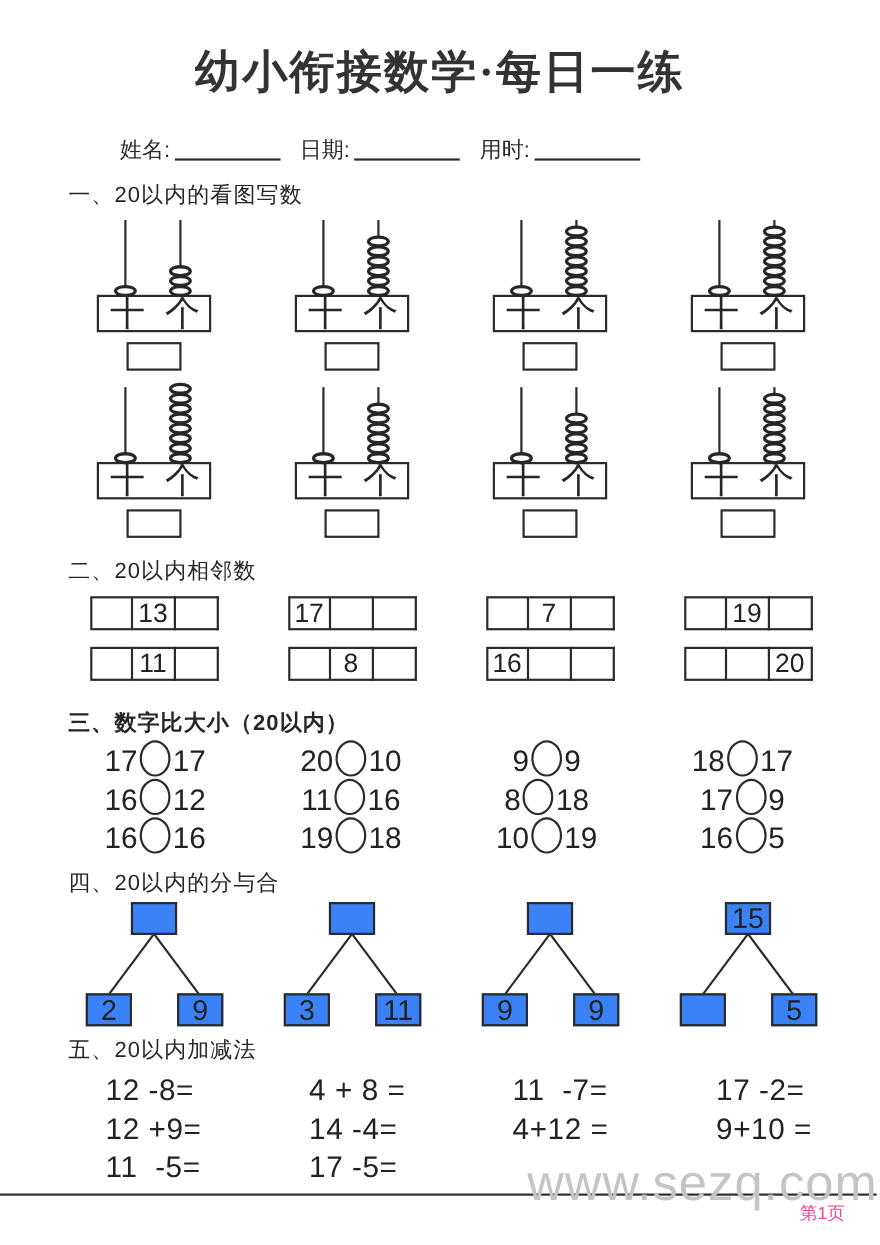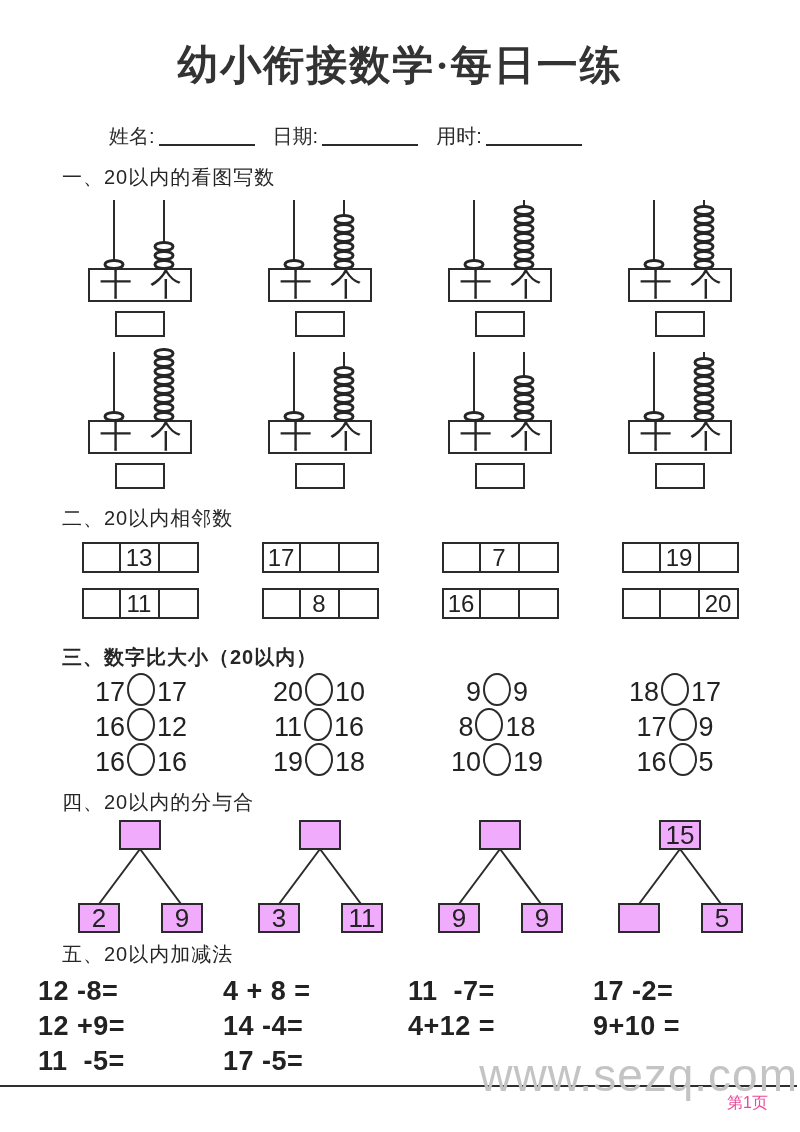--- a/index.html
+++ b/index.html
@@ -95,32 +95,32 @@
   
   .tree-row{
     margin-top:4px;padding-left:50px;
     display:grid;grid-template-columns:repeat(4,180px);justify-items:center;
   }
   .tree{position:relative;width:180px;height:114px;}
   .tlines{position:absolute;left:0;top:0;width:180px;height:114px;}
   .tlines line{stroke:#2b2b2b;stroke-width:2;}
   .tbox{
     position:absolute;width:42px;height:30px;box-sizing:border-box;
-    border:2.5px solid #2b2b2b;background:#f0abfc;
+    border:2.5px solid #2b2b2b;background:#3b82f6;
     display:flex;align-items:center;justify-content:center;
     font-size:26px;color:#222;
   }
   .ttop{left:69px;top:0;}
   .tleft{left:28px;top:83px;}
   .tright{left:111px;top:83px;}
 
   
   .prob-grid{
-    margin-top:8px;padding-left:38px;
-    display:grid;grid-template-columns:repeat(4,185px);row-gap:6px;font-weight:bold;
+    margin-top:8px;padding-left:96px;
+    display:grid;grid-template-columns:repeat(4,185px);row-gap:6px;
   }
   .prob{font-size:27px;height:29px;color:#222;letter-spacing:0.5px;white-space:pre;}
 
   
   .foot-line{position:absolute;left:0;right:3px;top:1085px;border-top:2px solid #2f2f2f;}
   .watermark{
     position:absolute;top:1052px;right:2px;font-size:46px;color:#c4c4c4;
     letter-spacing:1px;z-index:5;line-height:1;
   }
   .page-num{position:absolute;top:1093px;right:32px;font-size:16px;color:#ec4899;z-index:6;}

